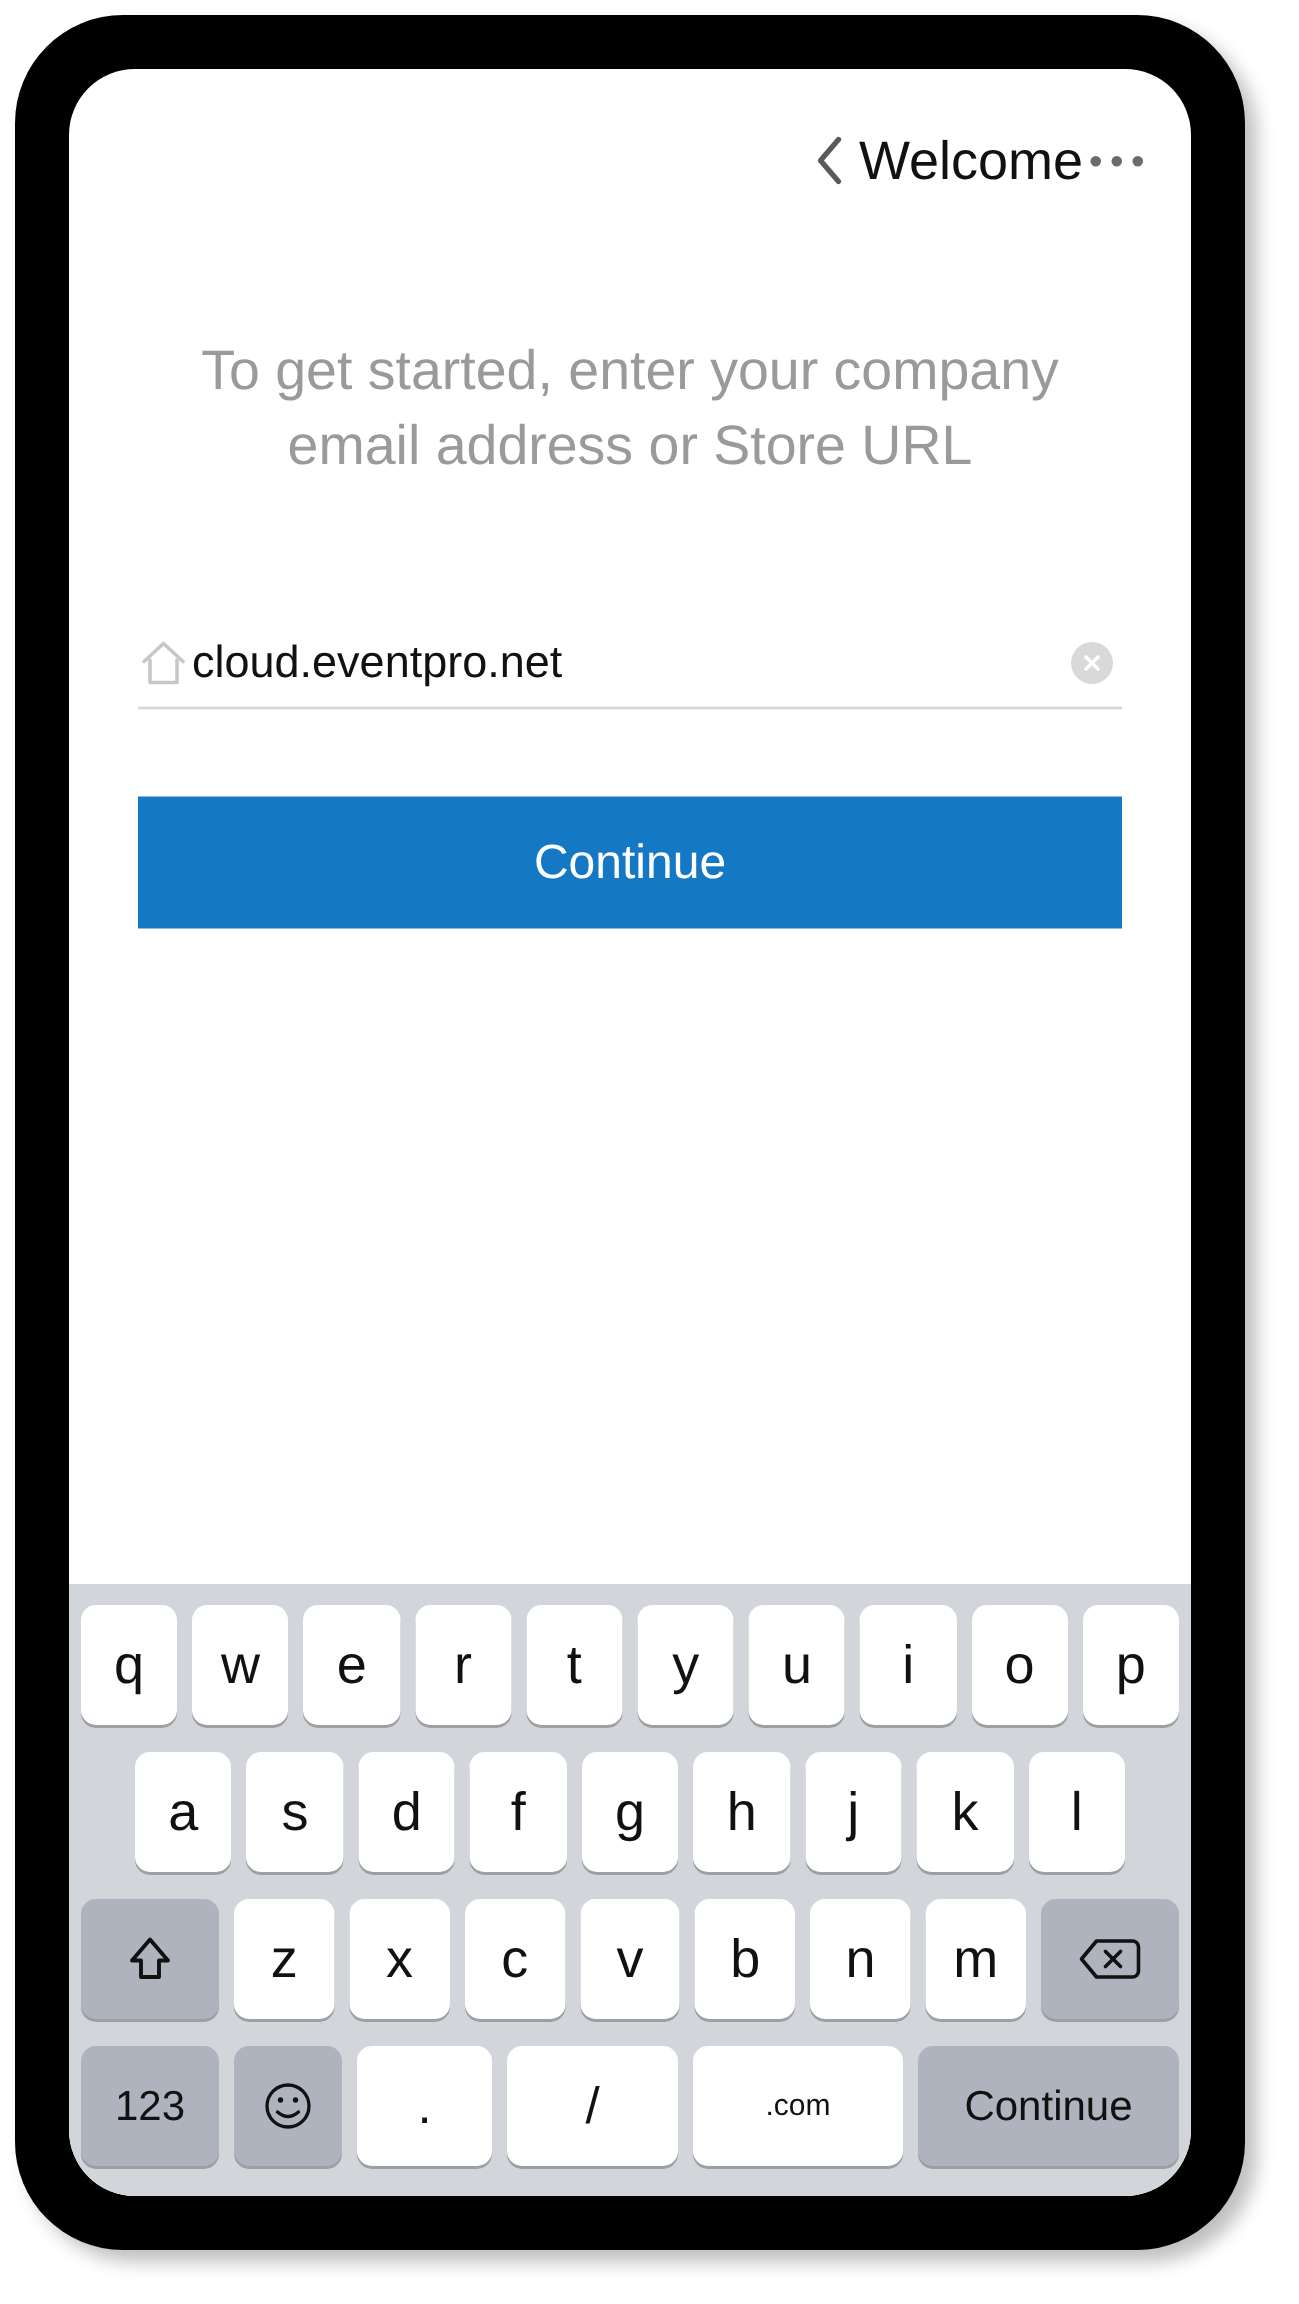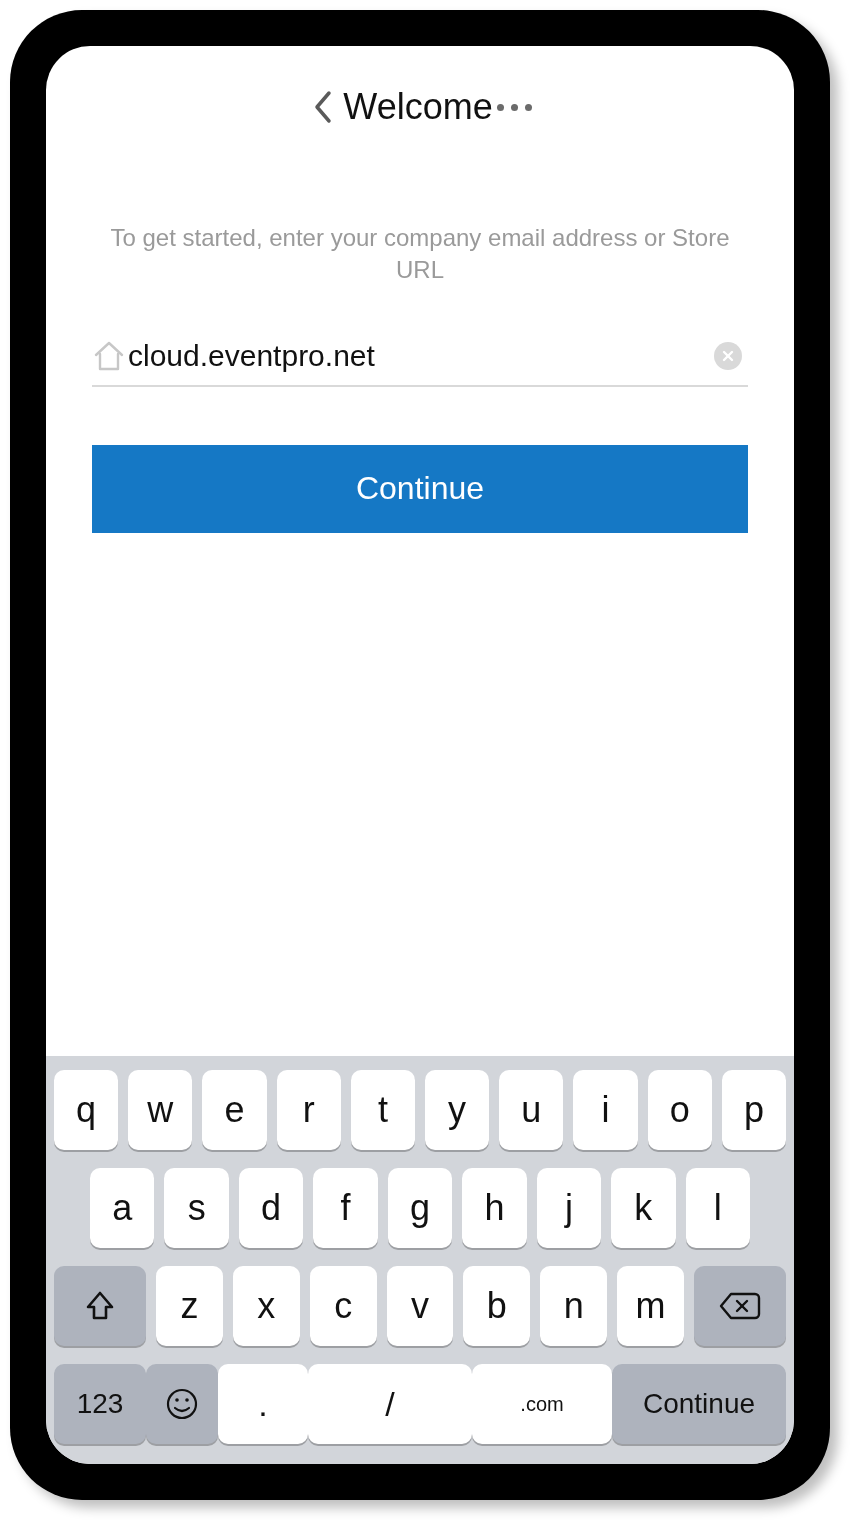--- a/index.html
+++ b/index.html
@@ -15,32 +15,32 @@
   .screen {
     width: 100%; height: 100%;
     background: #fff;
     border-radius: 44px;
     overflow: hidden;
     display: flex; flex-direction: column;
   }
   
   .header {
     flex: 0 0 auto;
-    display: flex; align-items: center; justify-content: center;
+    display: flex; align-items: center; justify-content: flex-end;
     padding: 40px 28px 10px 28px;
   }
   .back { width: 40px; height: 40px; display:flex; align-items:center; justify-content:center; cursor:pointer; }
   .title { font-size: 36px; font-weight: 500; color:#111; }
   .more { width: 44px; display:flex; gap:7px; align-items:center; justify-content:center; cursor:pointer; }
   .more span { width:7px; height:7px; border-radius:50%; background:#6b6b6b; }
   
   .content { flex: 1 1 auto; padding: 84px 46px 0 46px; }
   .instruction {
-    text-align:center; color:#9a9a9a; font-size:24px; line-height:1.35;
-    margin-bottom: 52px;
+    text-align:center; color:#9a9a9a; font-size:37px; line-height:1.35;
+    margin-bottom: 103px;
   }
   .input-row {
     display:flex; align-items:center; gap:2px;
     border-bottom: 2px solid #d9d9d9;
     padding: 0 6px 12px 0;
     margin-bottom: 58px;
   }
   .input-row input {
     flex:1; border:none; outline:none; font-size:30px; color:#111;
     background:transparent;
@@ -82,21 +82,21 @@
     font-size:36px; color:#111;
     box-shadow: 0 2px 0 rgba(0,0,0,0.25);
     cursor:pointer; user-select:none;
   }
   .row1 .key { flex:1; }
   .row2 { padding: 0 36px; }
   .row2 .key { flex:1; }
   .row3 .key.letter { flex:1; }
   .key.fn { background:#aeb3bd; width:92px; flex:0 0 92px; }
   .key.fn svg { display:block; }
-  .row4 { gap:0; }
+  .row4 { gap:10px; }
   .row4 .key { height:80px; }
   .key-123 { background:#aeb3bd; width:92px; flex:0 0 92px; font-size:28px; }
   .key-emoji { background:#aeb3bd; width:72px; flex:0 0 72px; font-size:30px; }
   .key-dot { width:90px; flex:0 0 90px; font-size:34px; }
   .key-slash { flex:1; font-size:34px; }
   .key-com { width:140px; flex:0 0 140px; font-size:20px; }
   .key-continue { background:#aeb3bd; width:174px; flex:0 0 174px; font-size:28px; }
 </style>
 </head>
 <body>

